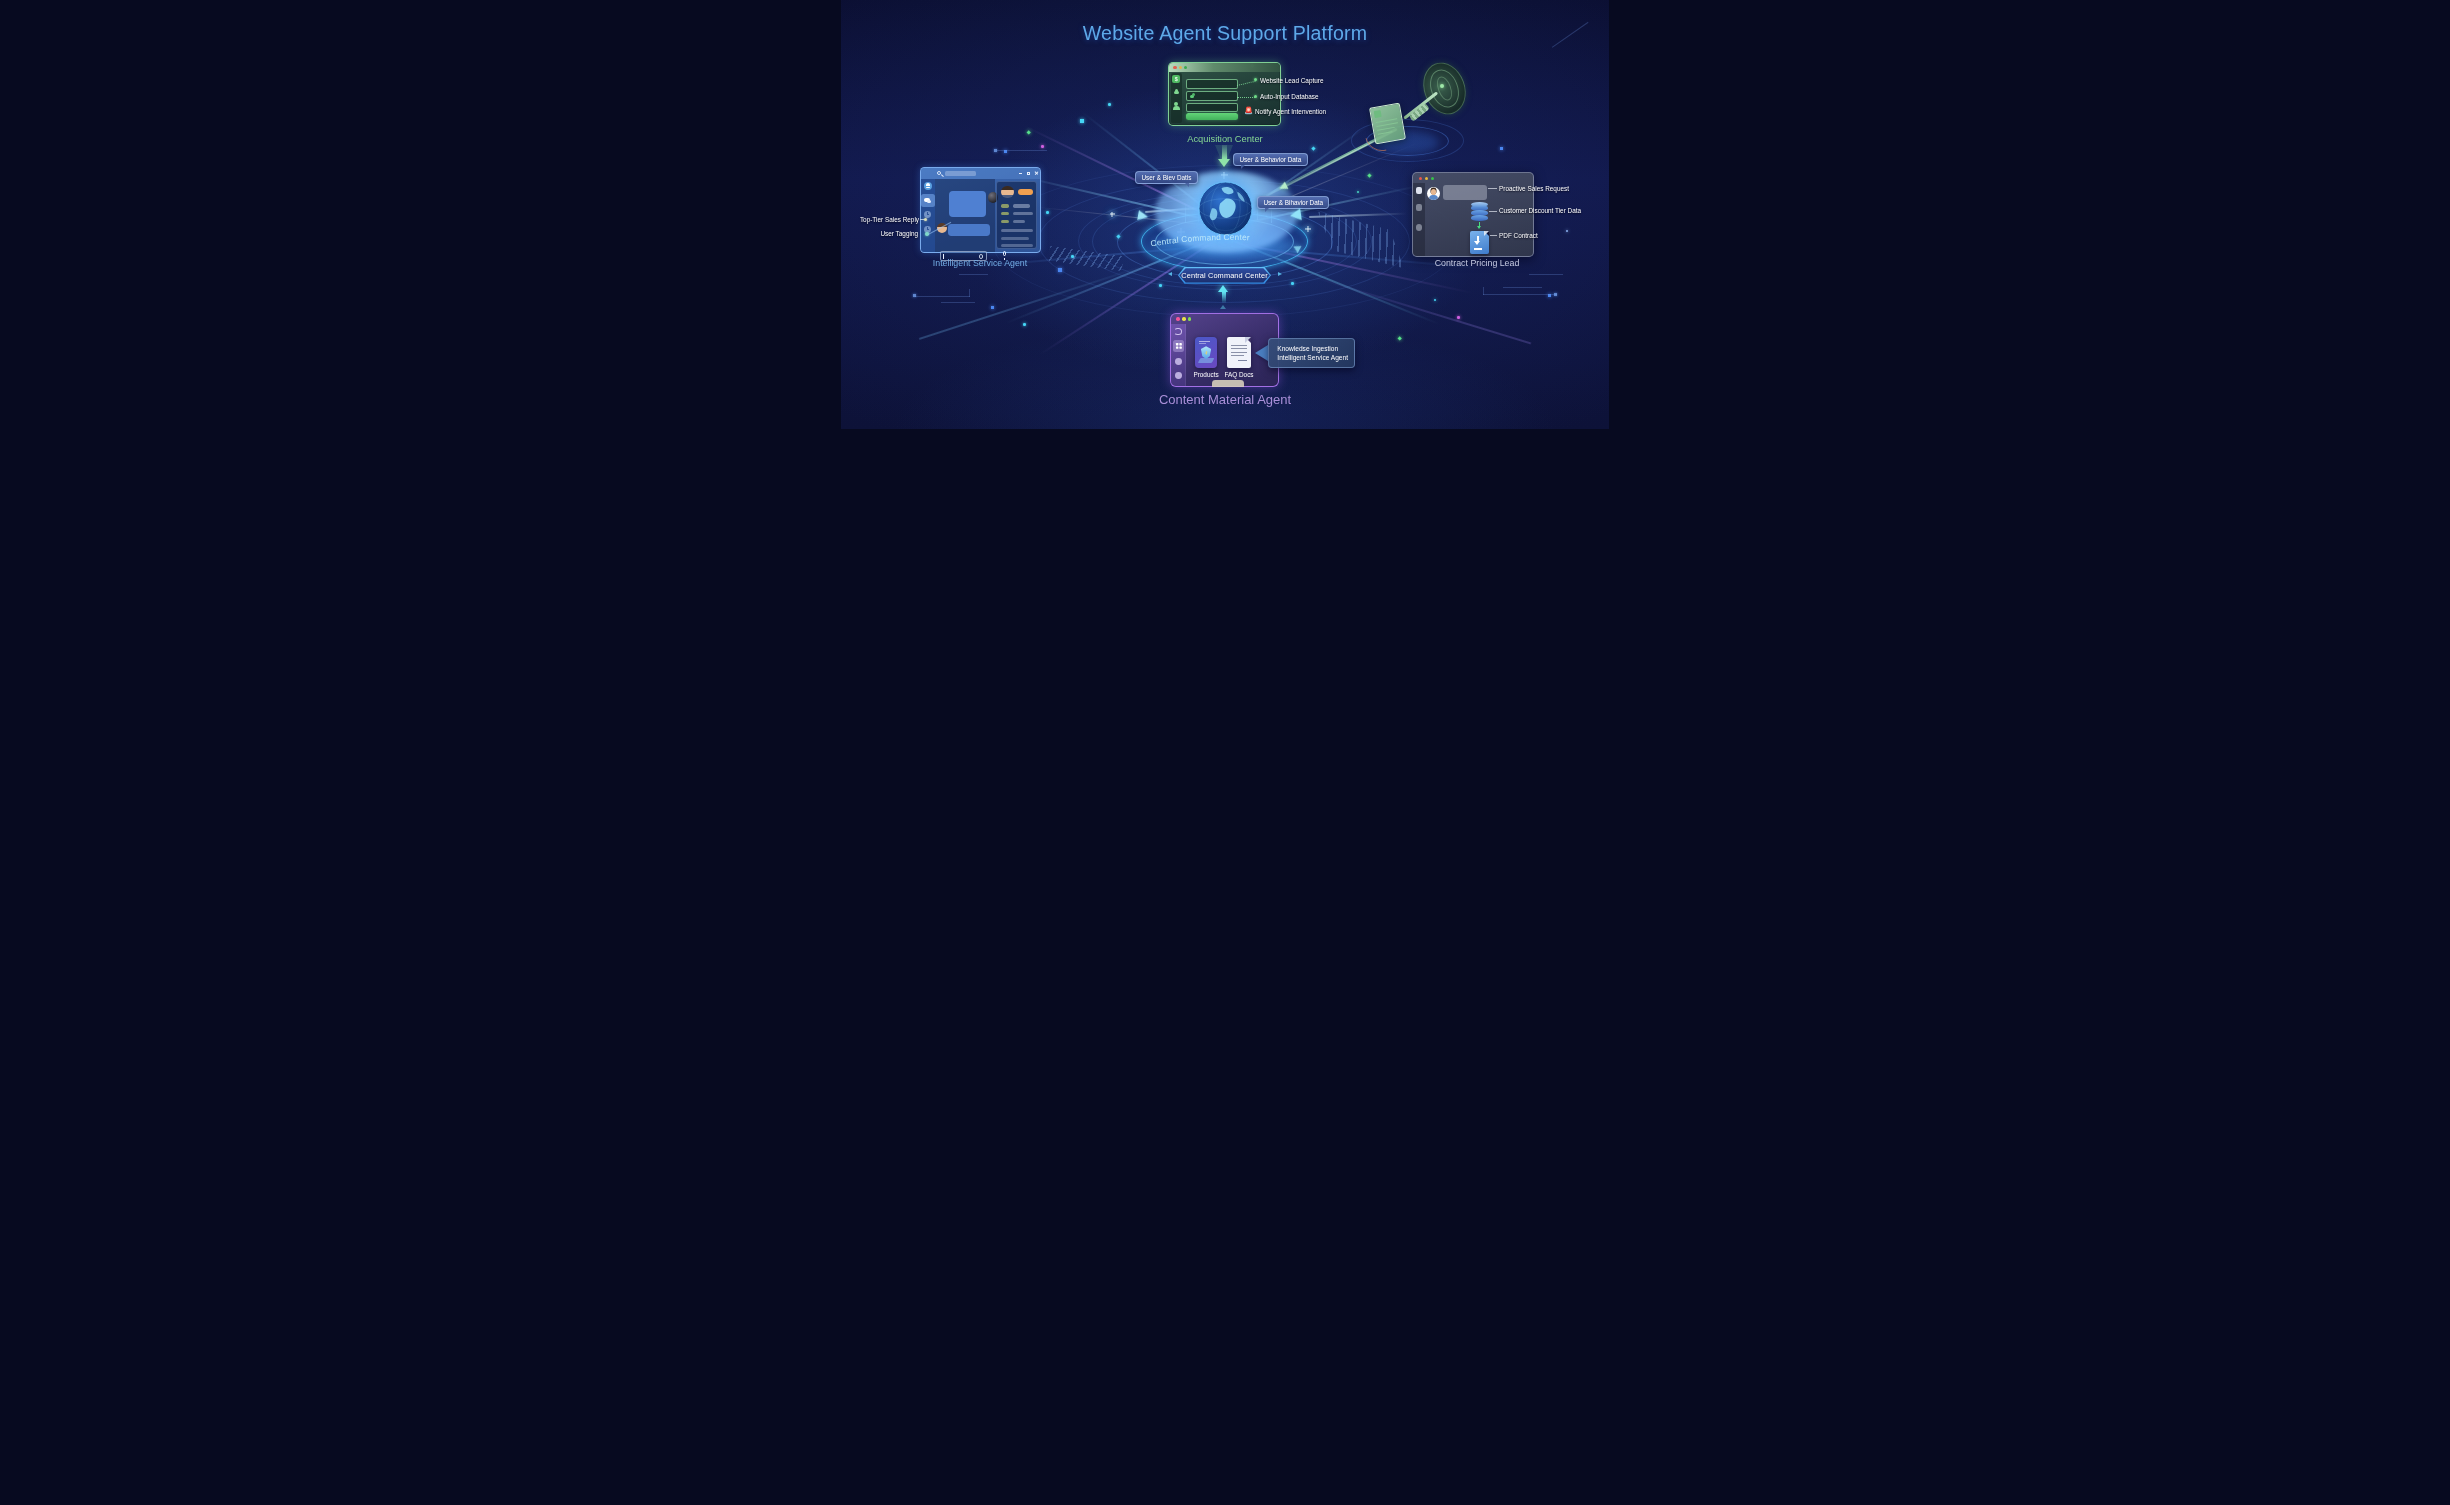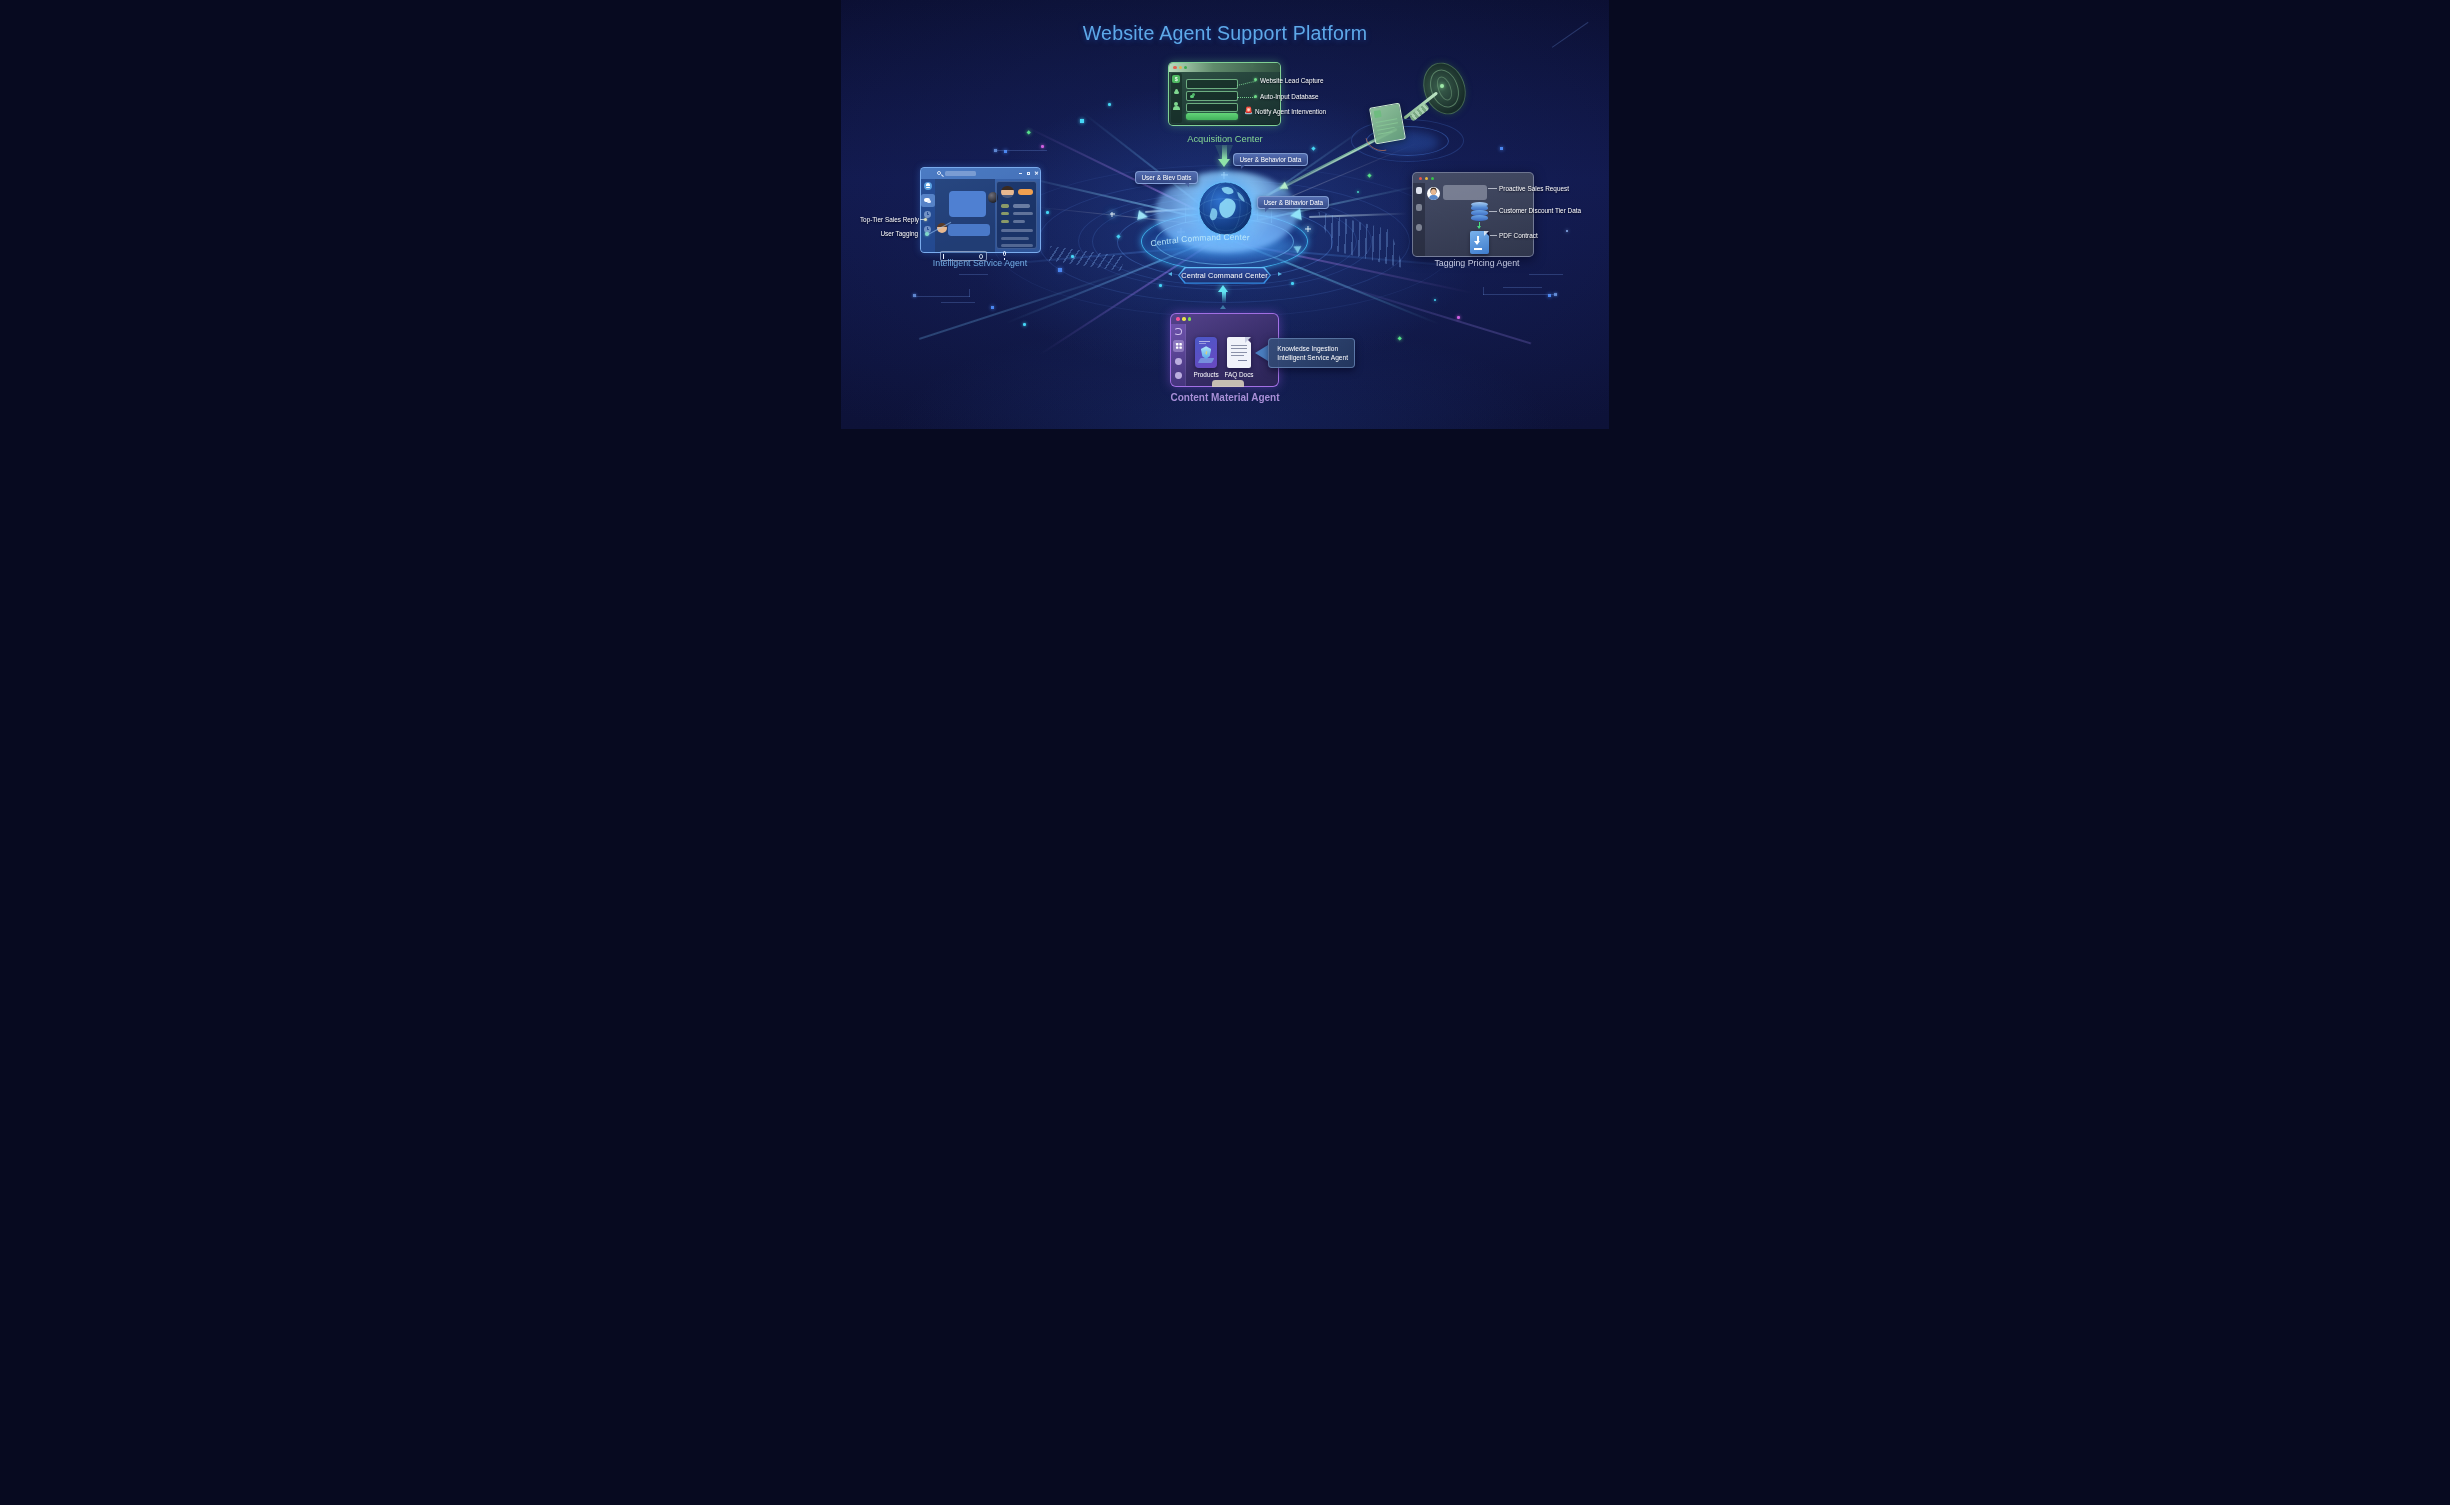--- a/index.html
+++ b/index.html
@@ -257,21 +257,21 @@
     background:repeating-linear-gradient(90deg,#7aa883 0 2.5px,#a8d0b0 2.5px 4.9px); transform:rotate(-38deg); }
   #scard { position:absolute; left:25.5px; top:47px; width:31px; height:37px; border-radius:2.5px; transform:rotate(-10deg);
     background:linear-gradient(150deg, rgba(152,206,162,.93), rgba(108,168,124,.9));
     border:0.7px solid #cdeccf; box-shadow:0 2px 5.9px rgba(0,20,10,.4); }
   #scard .sq { position:absolute; left:3.4px; top:3.4px; width:6.4px; height:6.4px; background:#6fbc80; border-radius:1px; }
   #scard .ln { position:absolute; left:3.4px; height:1.2px; background:#86c494; border-radius:1px; }
 
   .caption-blue { color:#74aee6; font-size:8.8px; }
   .caption-green { color:#85d693; font-size:9.3px; }
   .caption-gray { color:#c6cbe2; font-size:8.8px; }
-  .caption-purple { color:#a98fd8; font-size:10px;font-weight:bold; }
+  .caption-purple { color:#a98fd8; font-size:13px; }
 </style>
 </head>
 <body>
 
 <div id="stage">
 
   <div id="fx" class="abs" style="left:0;top:0;right:0;bottom:0;">
       <div class="beam" style="left: 377px; top: 221px; width: 206px; height: 2px; transform: rotate(193deg); background: linear-gradient(90deg, rgba(140, 220, 255, 0.5) 0%, rgba(140, 220, 255, 0.5) 30%, transparent 100%);"></div>
       <div class="beam" style="left: 373px; top: 218px; width: 211px; height: 1.5px; transform: rotate(206deg); background: linear-gradient(90deg, rgba(190, 140, 255, 0.4) 0%, rgba(190, 140, 255, 0.4) 30%, transparent 100%);"></div>
       <div class="beam" style="left: 380px; top: 226px; width: 186px; height: 1px; transform: rotate(186deg); background: linear-gradient(90deg, rgba(255, 255, 255, 0.3) 0%, rgba(255, 255, 255, 0.3) 30%, transparent 100%);"></div>
@@ -514,21 +514,21 @@
         <span class="arrh"></span>
         <span class="tray"></span>
     </div>
   </div>
   <div class="glline" style="left:647px;top:188px;width:8.8px;"></div>
   <div class="glline" style="left:648px;top:211px;width:7.8px;"></div>
   <div class="glline" style="left:649px;top:235px;width:6.9px;"></div>
   <div class="lab" style="left:658px;top:185px;">Proactive Sales Request</div>
   <div class="lab" style="left:658px;top:207px;">Customer Discount Tier Data</div>
   <div class="lab" style="left:658px;top:232px;">PDF Contract</div>
-  <div class="agent-caption caption-gray" style="left:636px;top:258px;">Tagging Pricing Agent</div>
+  <div class="agent-caption caption-gray" style="left:636px;top:258px;">Contract Pricing Lead</div>
 
   <div class="abs" id="cnt-win">
     <span class="tdot" style="left:5.4px;top:3.4px;width:3.4px;height:3.4px;background:#f0569a;"></span>
     <span class="tdot" style="left:11.3px;top:3.4px;width:3.4px;height:3.4px;background:#e8e048;"></span>
     <span class="tdot" style="left:17px;top:3.4px;width:3.4px;height:3.4px;background:#80e050;"></span>
     <div id="cnt-side">
       <div class="cnt-logo"></div>
       <div id="cnt-tab">
         <svg width="11.8" height="11.8" viewBox="0 0 24 24">
             <g fill="#fff">

